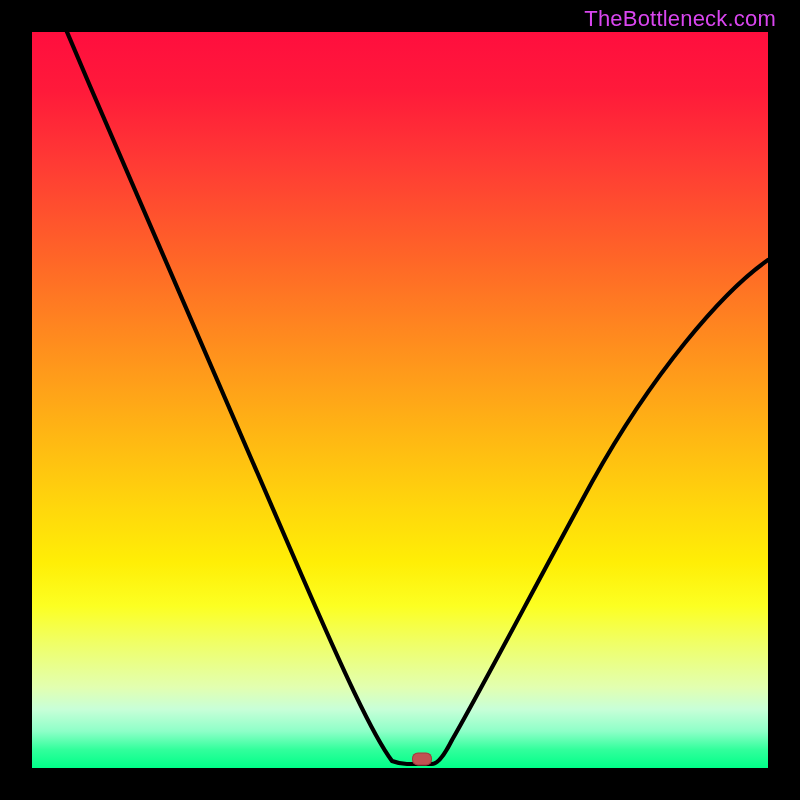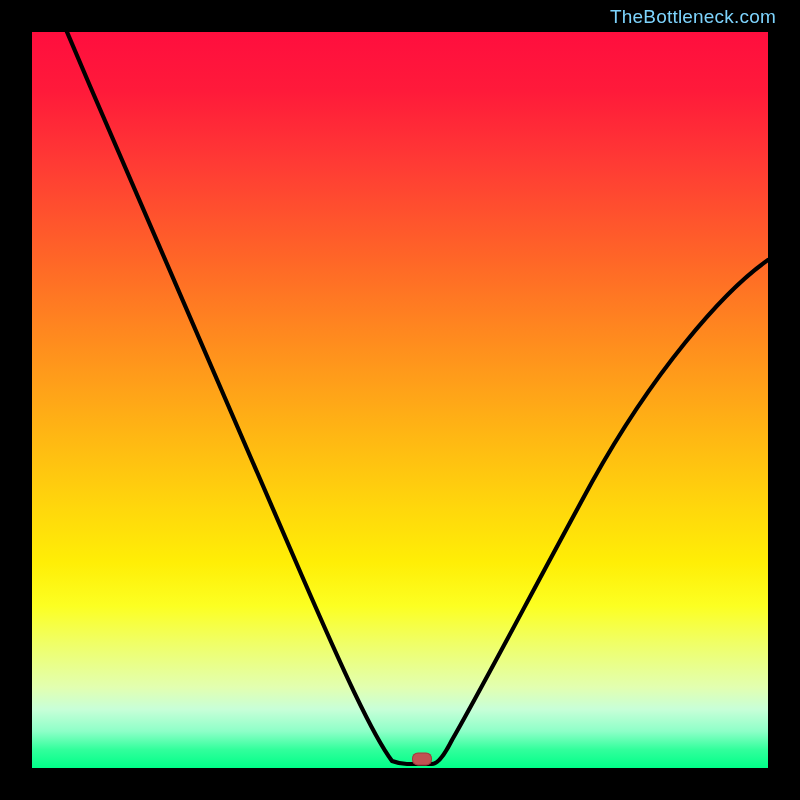--- a/index.html
+++ b/index.html
@@ -59,22 +59,22 @@
     height: 13px;
     border-radius: 6px;
     background: #c25252;
     box-shadow: 0 0 0 1px rgba(120,40,40,0.5) inset;
     transform: translate(-50%, -50%);
   }
   .watermark {
     position: absolute;
     top: 6px;
     right: 24px;
-    color: #7dd3fc;
-    font-size: 19px;
+    color: #d946ef;
+    font-size: 22px;
     letter-spacing: 0.2px;
     text-align: center;
   }
 </style>
 </head>
 <body>
 
 <div class="frame">
 
   <div class="plot-area">

